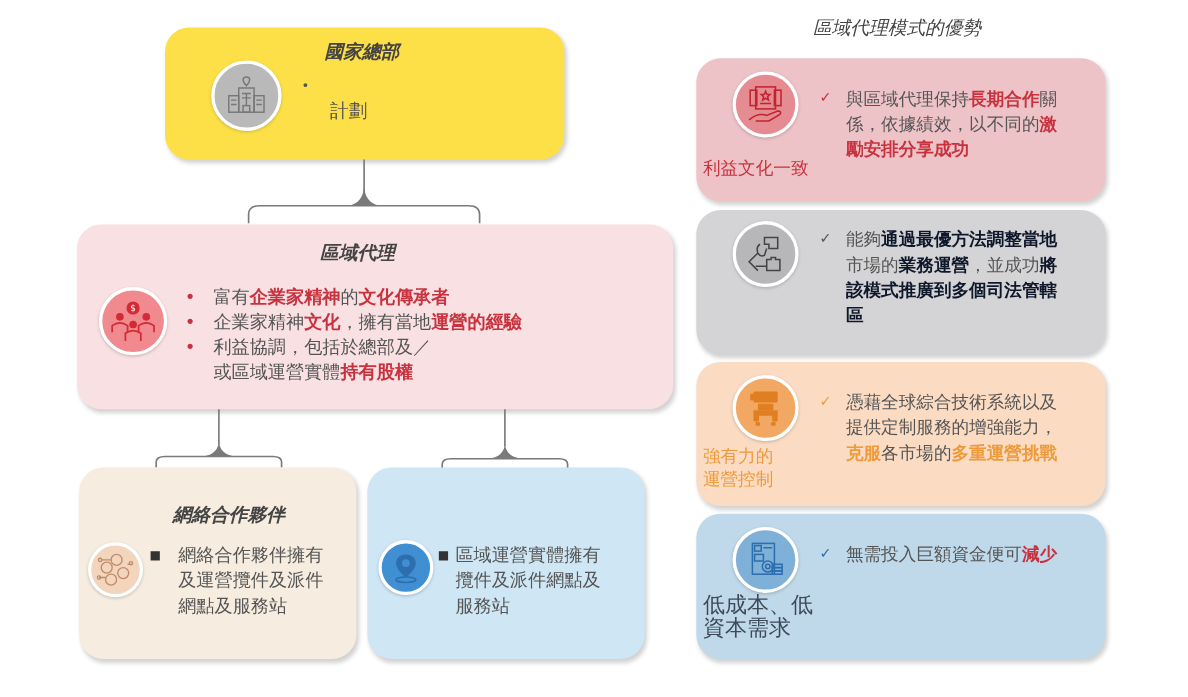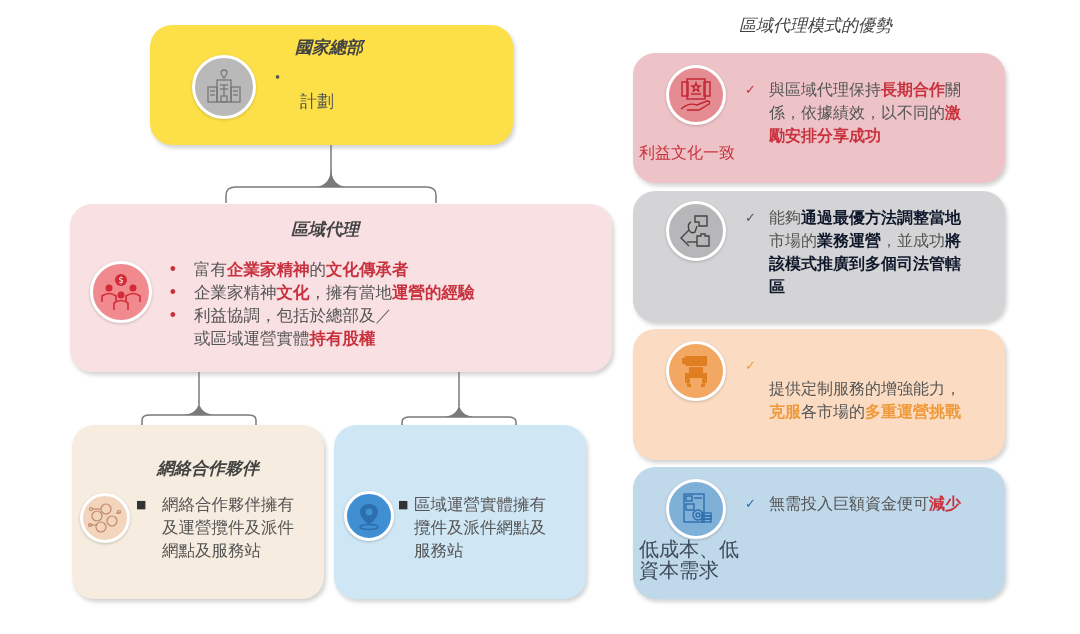--- a/index.html
+++ b/index.html
@@ -185,23 +185,27 @@
   <div class="icon-circle" style="left:33px; top:12px; width:54px; height:54px; background:#f2a763;">
     <svg width="34" height="36" viewBox="0 0 34 36">
       <rect x="6" y="3" width="22" height="10" rx="1" fill="#e07f22"></rect>
       <rect x="3" y="5" width="5" height="6" fill="#e07f22"></rect>
       <rect x="10" y="14" width="14" height="6" fill="#e07f22"></rect>
       <path d="M6 20 L28 20 L28 30 L23 30 L23 25 L11 25 L11 30 L6 30 Z" fill="#e07f22"></path>
       <path d="M8 30 L8 34 L12 34 L12 31 Z" fill="#e07f22"></path>
       <path d="M22 31 L22 34 L26 34 L26 30 Z" fill="#e07f22"></path>
     </svg>
   </div>
+  <div class="lbl" style="left:6px; top:75px; width:115px; color:#ef9a3a; font-size:16px;">
+    <span>強有力的</span><br>
+    <span>運營控制</span>
+  </div>
   <div class="bul" style="left:112px; top:25px; width:255px; font-size:16px;">
     <div class="row" style="padding-left:24px;"><span class="mark" style="color:#ef9a3a; font-size:13px;">✓</span>
-      <br>
+      <span>憑藉全球綜合技術系統以及</span><br>
       <span>提供定制服務的增強能力，</span><br>
       <span class="orange">克服</span><span>各市場的</span><span class="orange">多重運營挑戰</span>
     </div>
   </div>
 </div>
 
 <div class="box" style="left:633px; top:467px; width:372px; height:132px; background:#bfd8ea;">
   <div class="icon-circle" style="left:33px; top:12px; width:54px; height:54px; background:#7fb0d8;">
     <svg width="36" height="36" viewBox="0 0 36 36" fill="none" stroke="#2d6fae" stroke-width="1.4">
       <rect x="6" y="3" width="20" height="28"></rect>

